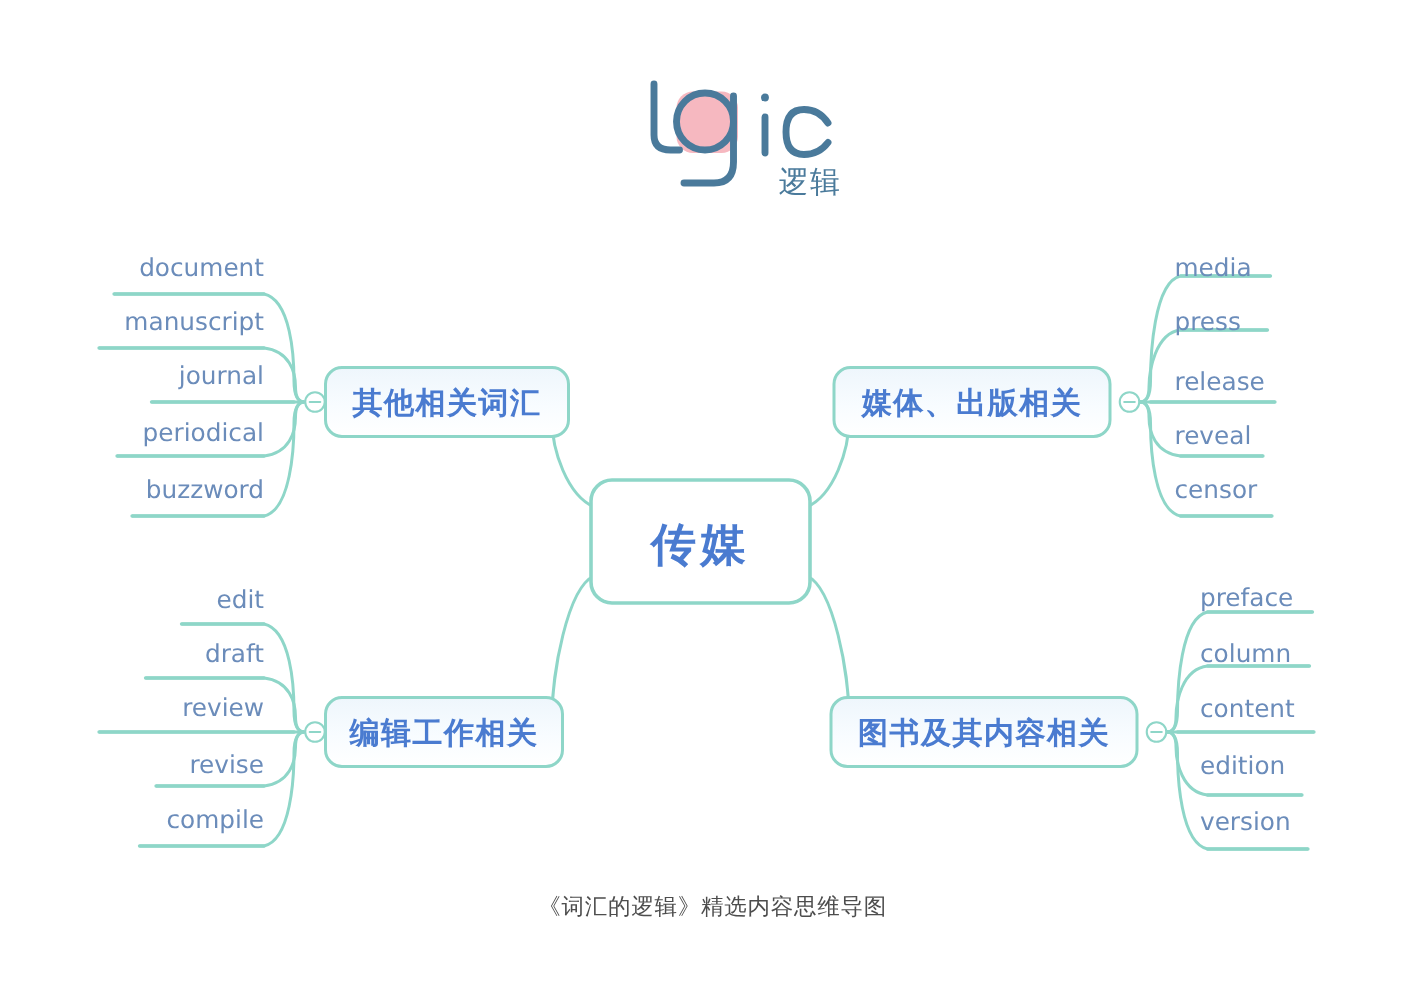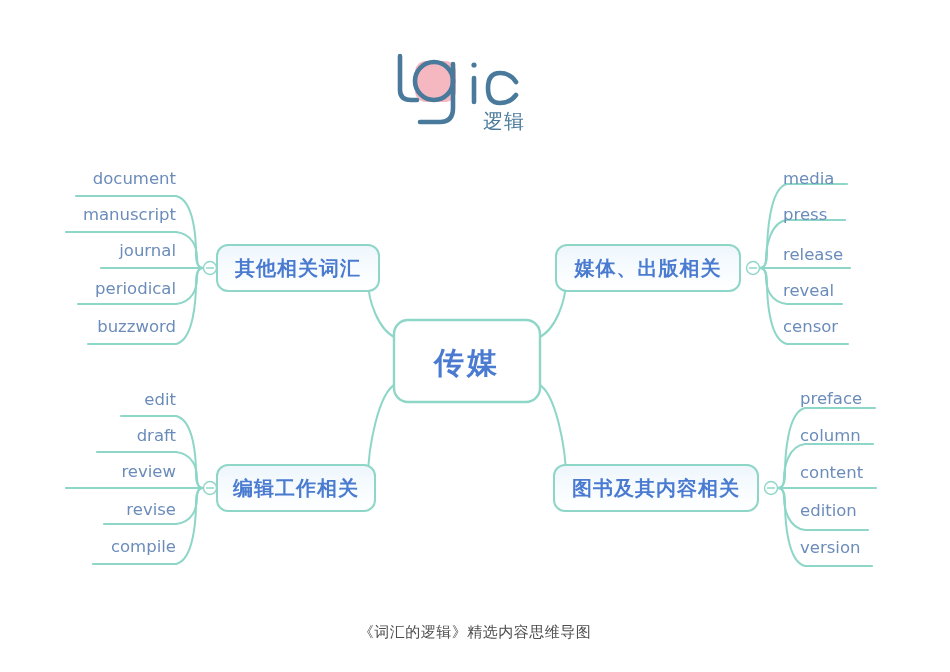--- a/index.html
+++ b/index.html
@@ -15,21 +15,21 @@
     overflow: hidden;
   }
   #stage {
     position: absolute;
     inset: 0;
     width: 950px;
     height: 672px;
   }
   .logo-wrap {
     position: absolute;
-    left: 386px;
+    left: 422px;
     top: 48px;
     width: 150px;
     height: 92px;
   }
   .logo-wrap svg { display: block; }
   .map-svg {
     position: absolute;
     left: 0;
     top: 0;
     width: 950px;
@@ -38,21 +38,20 @@
   .caption {
     position: absolute;
     left: 0;
     top: 595px;
     width: 950px;
     text-align: center;
     font-size: 15px;
     color: #4d4d4d;
     font-family: "DejaVu Sans", "Liberation Sans", sans-serif;
     letter-spacing: 0.5px;
-    margin-top: 28px;
   }
   text.leaf-label {
     font-family: "DejaVu Sans", "Liberation Sans", sans-serif;
     font-size: 16.5px;
     fill: #6b8cba;
   }
   text.branch-label {
     font-family: "DejaVu Sans", "Liberation Sans", sans-serif;
     font-size: 20px;
     font-weight: bold;

